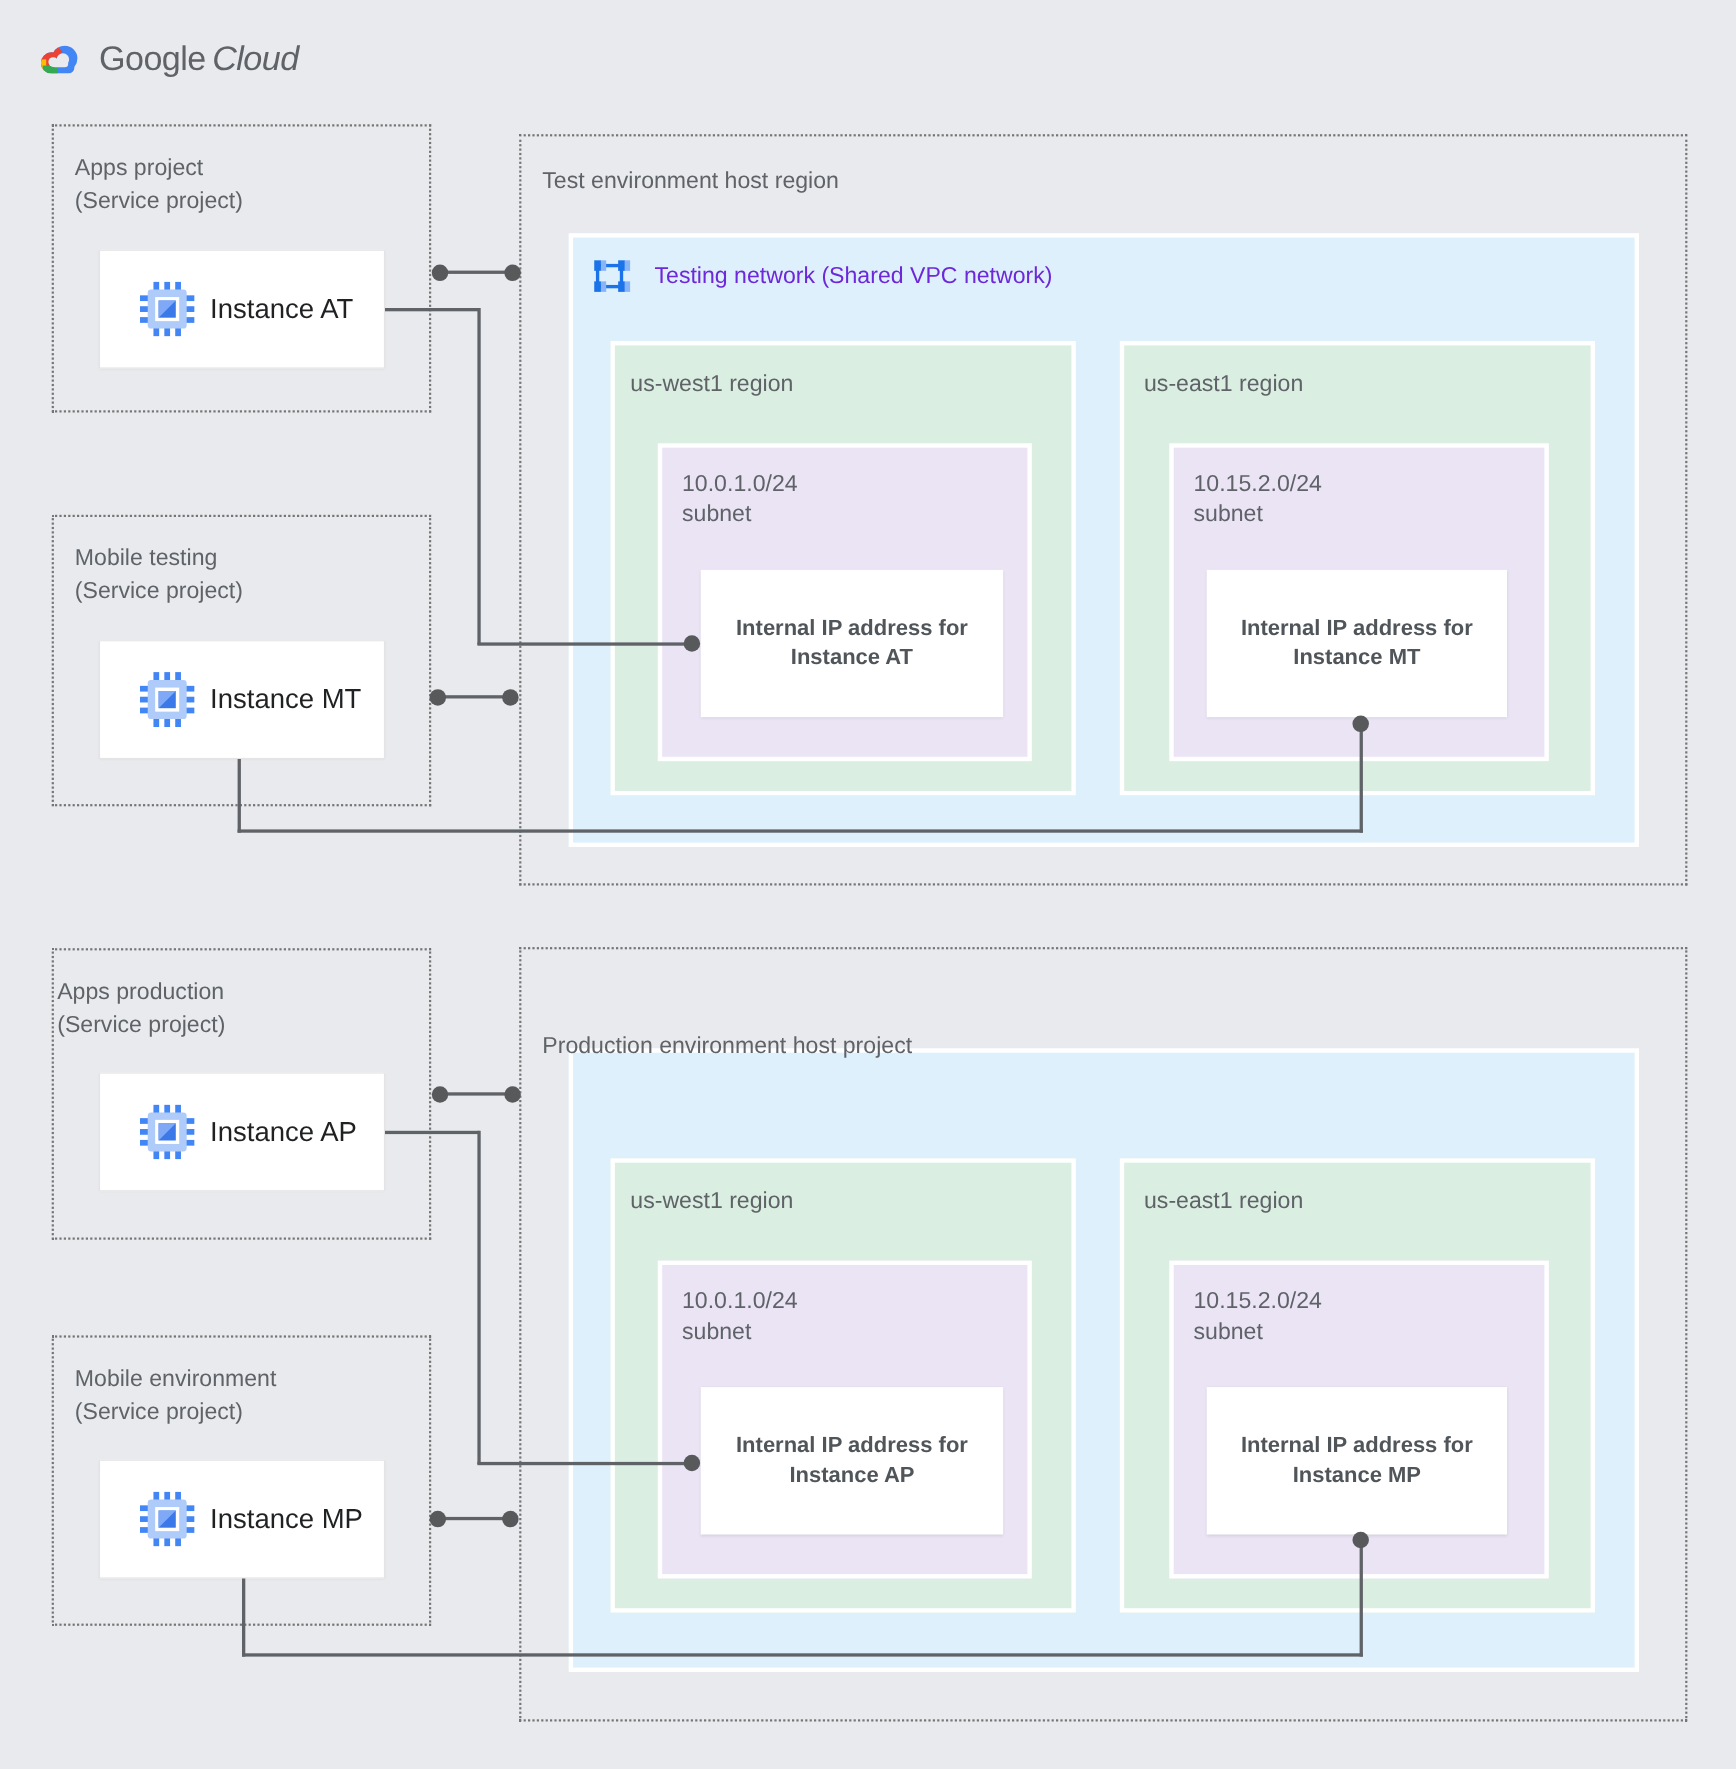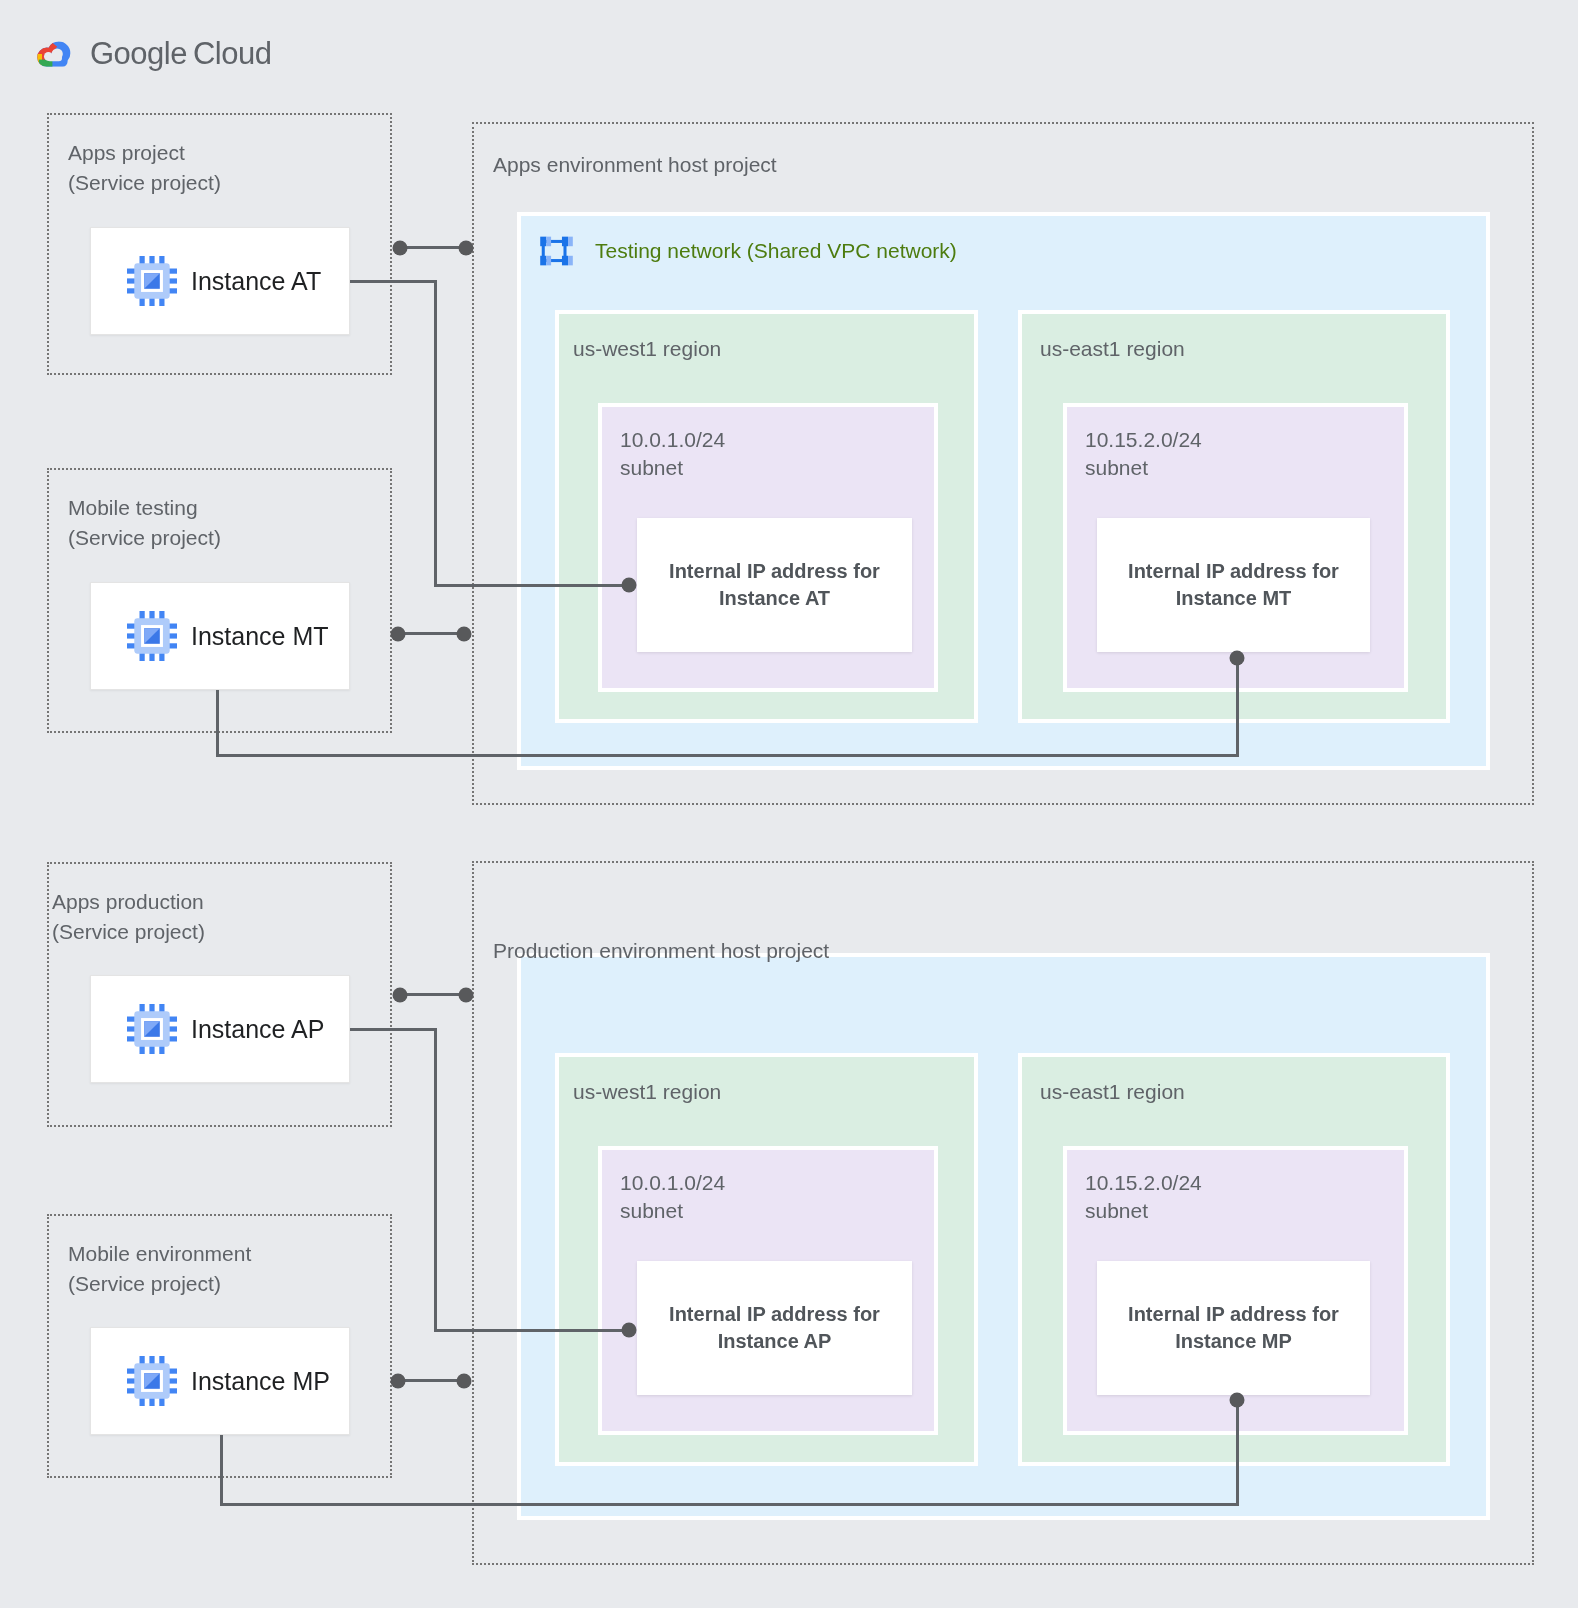--- a/index.html
+++ b/index.html
@@ -3,39 +3,39 @@
 <meta charset="utf-8">
 <style>
   html,body{margin:0;padding:0;}
   body{background:#e8eaed;font-family:"Liberation Sans", sans-serif;}
   .canvas{position:relative;width:1578px;height:1608px;background:#e8eaed;overflow:hidden;}
 
   
   .logo{position:absolute;left:30px;top:34px;display:flex;align-items:center;gap:12px;}
   .logo-text{font-size:31px;color:#5f6368;letter-spacing:-0.5px;}
   .logo-text .lg-g{font-weight:500;text-align:center;}
-  .logo-text .lg-c{font-weight:400;margin-left:6px;}
+  .logo-text .lg-c{font-weight:400;margin-left:6px;font-style:italic;}
 
   
   .dashed-box{position:absolute;border:2px dotted #757575;background:transparent;box-sizing:border-box;z-index:10;}
   .vpc-box{position:absolute;background:#def0fc;border:4px solid #ffffff;box-sizing:border-box;z-index:11;}
   .region-box{position:absolute;background:#daeee2;border:4px solid #ffffff;box-sizing:border-box;z-index:12;}
   .subnet-box{position:absolute;background:#ebe4f5;border:4px solid #ffffff;box-sizing:border-box;z-index:13;}
   .ip-card{position:absolute;background:#ffffff;box-shadow:0 1px 3px rgba(0,0,0,0.10);z-index:14;
            display:flex;flex-direction:column;align-items:center;justify-content:center;
            font-size:20px;font-weight:700;color:#50555a;line-height:27px;text-align:center;}
   .inst-card{position:absolute;background:#ffffff;border:1px solid #e4e4e4;box-shadow:0 1px 2px rgba(0,0,0,0.06);
              box-sizing:border-box;display:flex;align-items:center;padding-left:36px;gap:14px;z-index:20;}
   .inst-card .inst-label{font-size:25px;color:#1f2123;}
 
   
   .gray-label{position:absolute;font-size:21px;color:#5f6368;line-height:30px;z-index:15;}
   .subnet-label{line-height:28px;}
   .vpc-header{position:absolute;display:flex;align-items:center;gap:20px;z-index:15;}
-  .vpc-header .vpc-title{font-size:21px;color:#4d7c0f;}
+  .vpc-header .vpc-title{font-size:21px;color:#6d28d9;}
 
   
   .h-line,.v-line{position:absolute;background:#5f6368;z-index:50;}
   .h-line{height:3px;}
   .v-line{width:3px;}
   .dot{position:absolute;width:15px;height:15px;border-radius:50%;background:#58595b;
        transform:translate(-50%,-50%);z-index:51;}
   svg{display:block;}
 </style>
 </head>
@@ -122,21 +122,21 @@
     <div>(Service project)</div>
   </div>
   <div class="inst-card" style="left:90px;top:582px;width:260px;height:108px;">
     <svg width="50" height="50">
         <use href="#ce-icon"></use>
       </svg>
     <span class="inst-label">Instance MT</span>
   </div>
 
   <div class="dashed-box" style="left:472px;top:122px;width:1062px;height:683px;"></div>
-  <div class="gray-label" style="left:493px;top:150px;">Apps environment host project</div>
+  <div class="gray-label" style="left:493px;top:150px;">Test environment host region</div>
 
   <div class="vpc-box" style="left:517px;top:212px;width:973px;height:558px;"></div>
   <div class="vpc-header" style="left:535px;top:230px;">
     <svg width="40" height="42">
         <use href="#vpc-icon"></use>
       </svg>
     <span class="vpc-title">Testing network (Shared VPC network)</span>
   </div>
 
   <div class="region-box" style="left:555px;top:310px;width:423px;height:413px;"></div>

